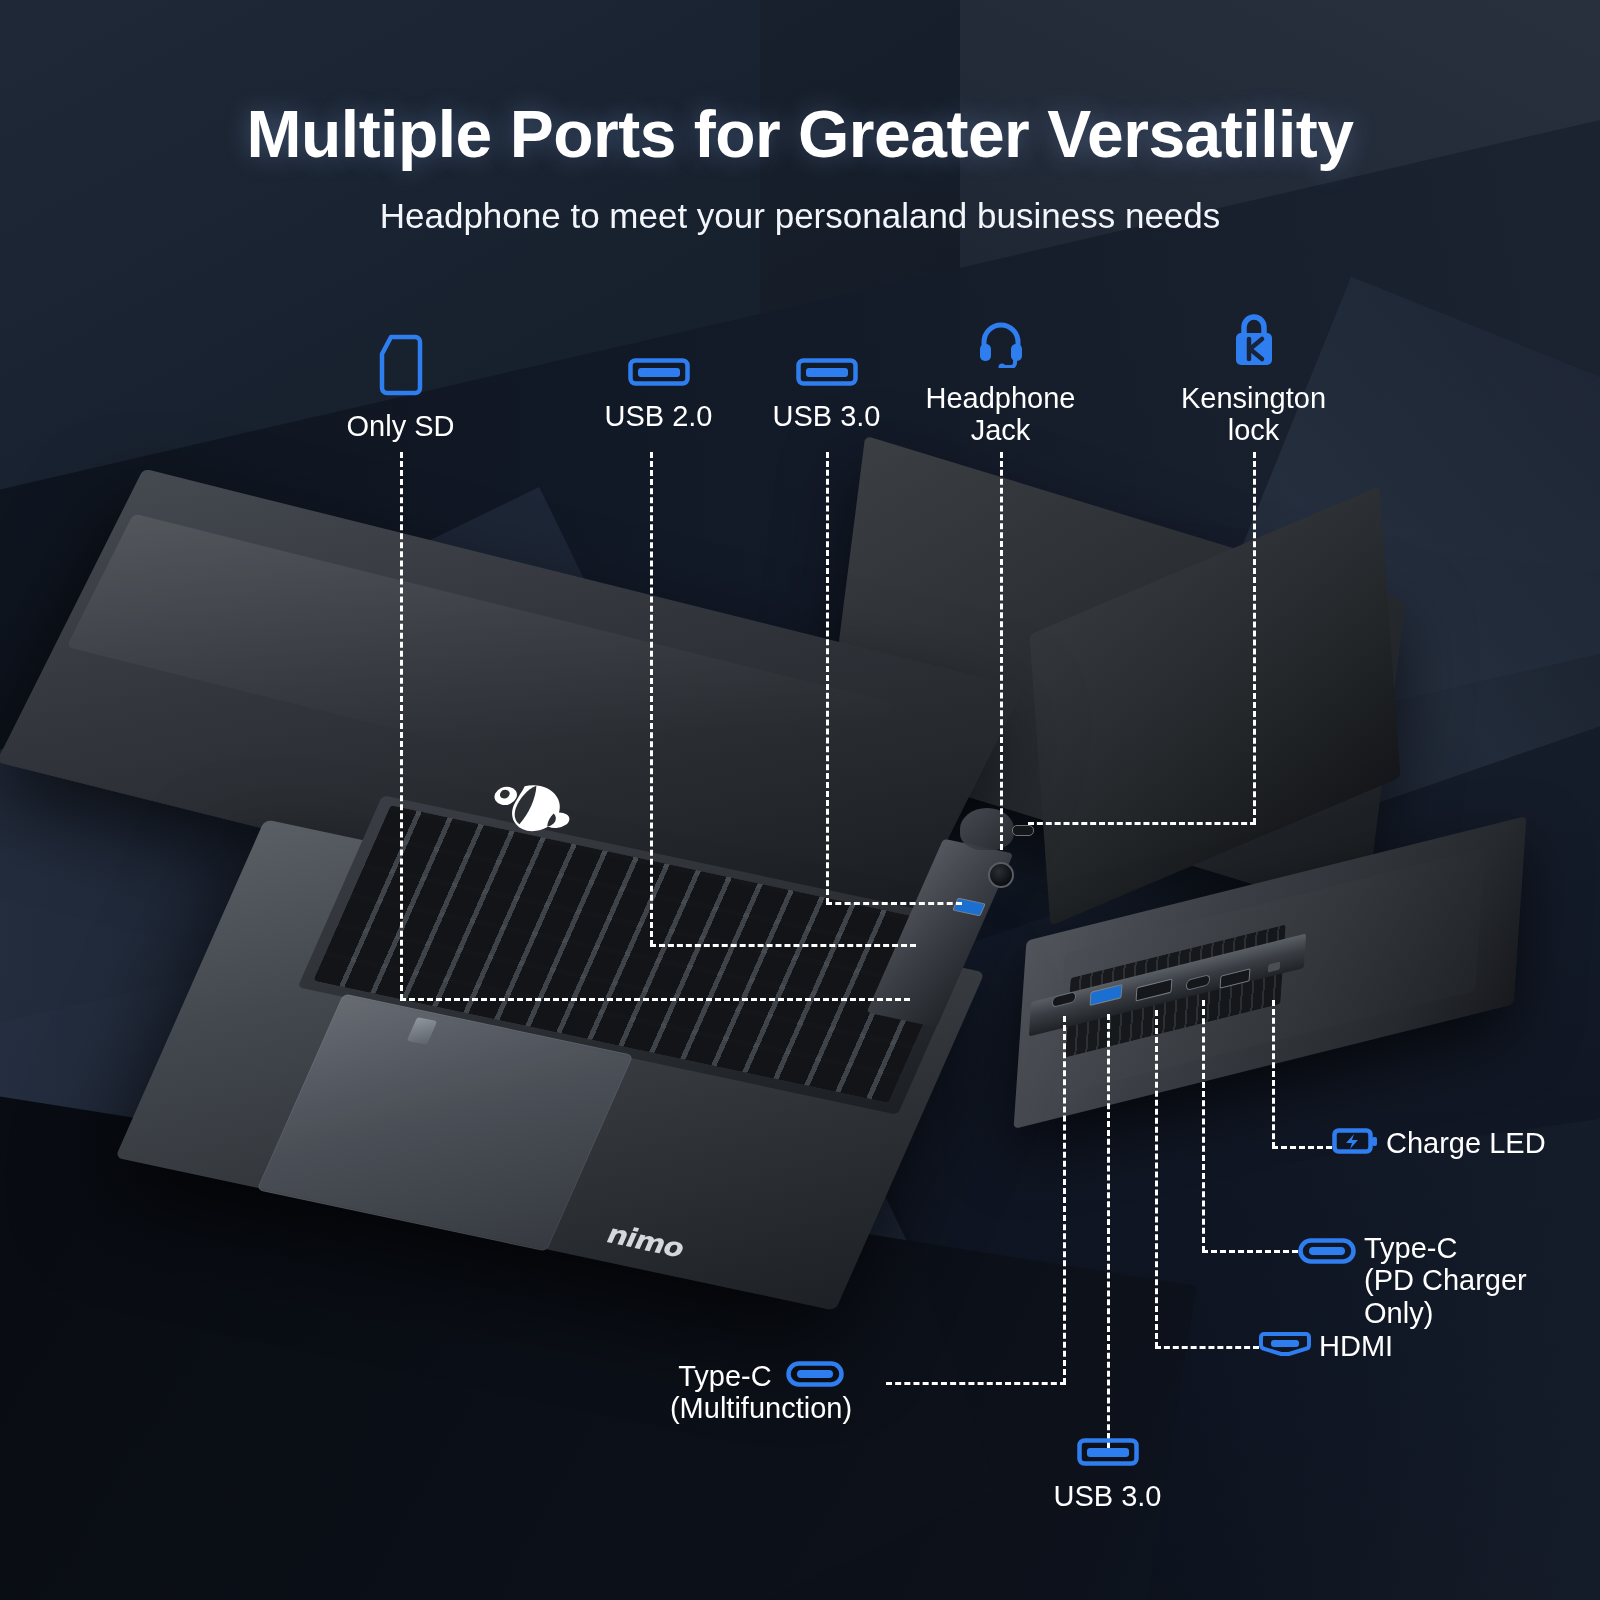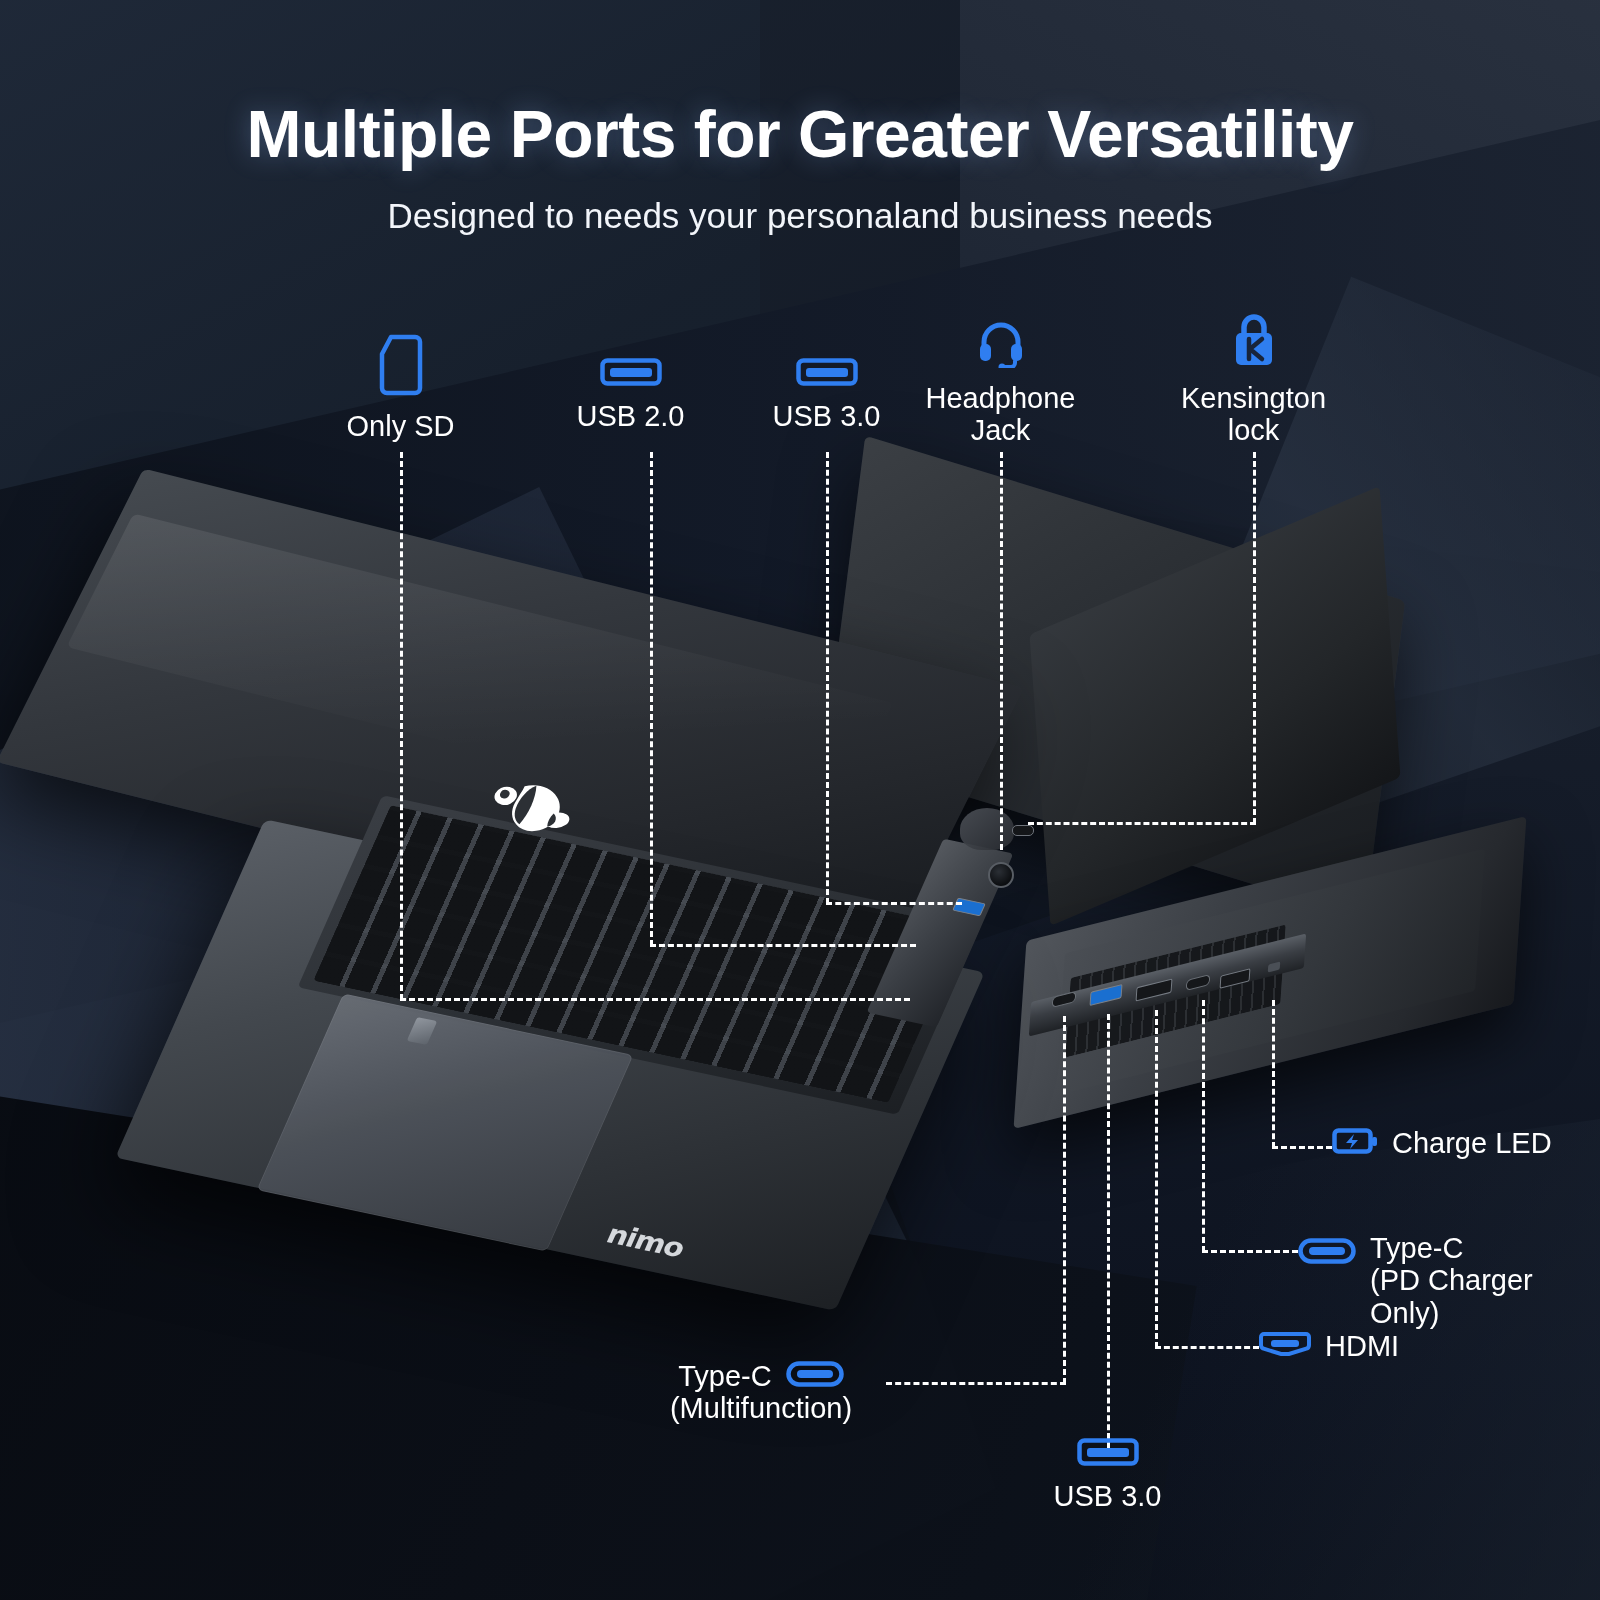--- a/index.html
+++ b/index.html
@@ -178,42 +178,42 @@
 
   .co-top{text-align:center;}
   .co-top .ico{margin-bottom:10px;}
 
   
   .lead{position:absolute;}
   .lead.v{border-left:3px dashed #ffffff;}
   .lead.h{border-top:3px dashed #ffffff;}
 
   
-  .row{display:flex;align-items:center;gap:14px;}
+  .row{display:flex;align-items:center;gap:8px;}
 </style>
 </head>
 <body>
 
 <div id="stage">
 
   <div class="bg">
     <div class="facet f-base"></div>
     <div class="facet f-topleft"></div>
     <div class="facet f-topright"></div>
     <div class="facet f-midband"></div>
     <div class="facet f-leftblue"></div>
     <div class="facet f-centerdark"></div>
     <div class="facet f-rightsheen"></div>
     <div class="facet f-rightdark"></div>
     <div class="facet f-bottomdark"></div>
     <div class="facet f-bottomright"></div>
   </div>
 
   <div class="title">Multiple Ports for Greater Versatility</div>
-  <div class="subtitle">Designed to needs your personaland business needs</div>
+  <div class="subtitle">Headphone to meet your personaland business needs</div>
 
   <div class="laptops">
 
     <div>
       <div class="lapR-lid"></div>
       <div class="lapR-lid2"></div>
       <div class="lapR-base"></div>
       <div class="lapR-deck"></div>
       <div class="lapR-kb"></div>
       <div class="lapR-edge"></div>
@@ -308,21 +308,21 @@
 
   <div class="callout co-top" style="left:298px;top:334px;width:205px;">
     <span class="ico">
       <svg width="46" height="62" viewBox="0 0 46 62">
         <path d="M13 3 H37 a5 5 0 0 1 5 5 V54 a5 5 0 0 1 -5 5 H9 a5 5 0 0 1 -5 -5 V20 Z" fill="none" stroke="#2f7ef0" stroke-width="4.5" stroke-linejoin="round"></path>
       </svg>
     </span>
     <div class="cap">Only SD</div>
   </div>
 
-  <div class="callout co-top" style="left:528px;top:358px;width:205px;">
+  <div class="callout co-top" style="left:556px;top:358px;width:205px;">
     <span class="ico">
       <svg width="62" height="28" viewBox="0 0 62 28">
         <rect x="2.5" y="2.5" width="57" height="23" rx="5" fill="none" stroke="#2f7ef0" stroke-width="4.5"></rect>
         <rect x="10" y="10" width="42" height="9" rx="3" fill="#2f7ef0"></rect>
       </svg>
     </span>
     <div class="cap">USB 2.0</div>
   </div>
 
   <div class="callout co-top" style="left:724px;top:358px;width:205px;">

